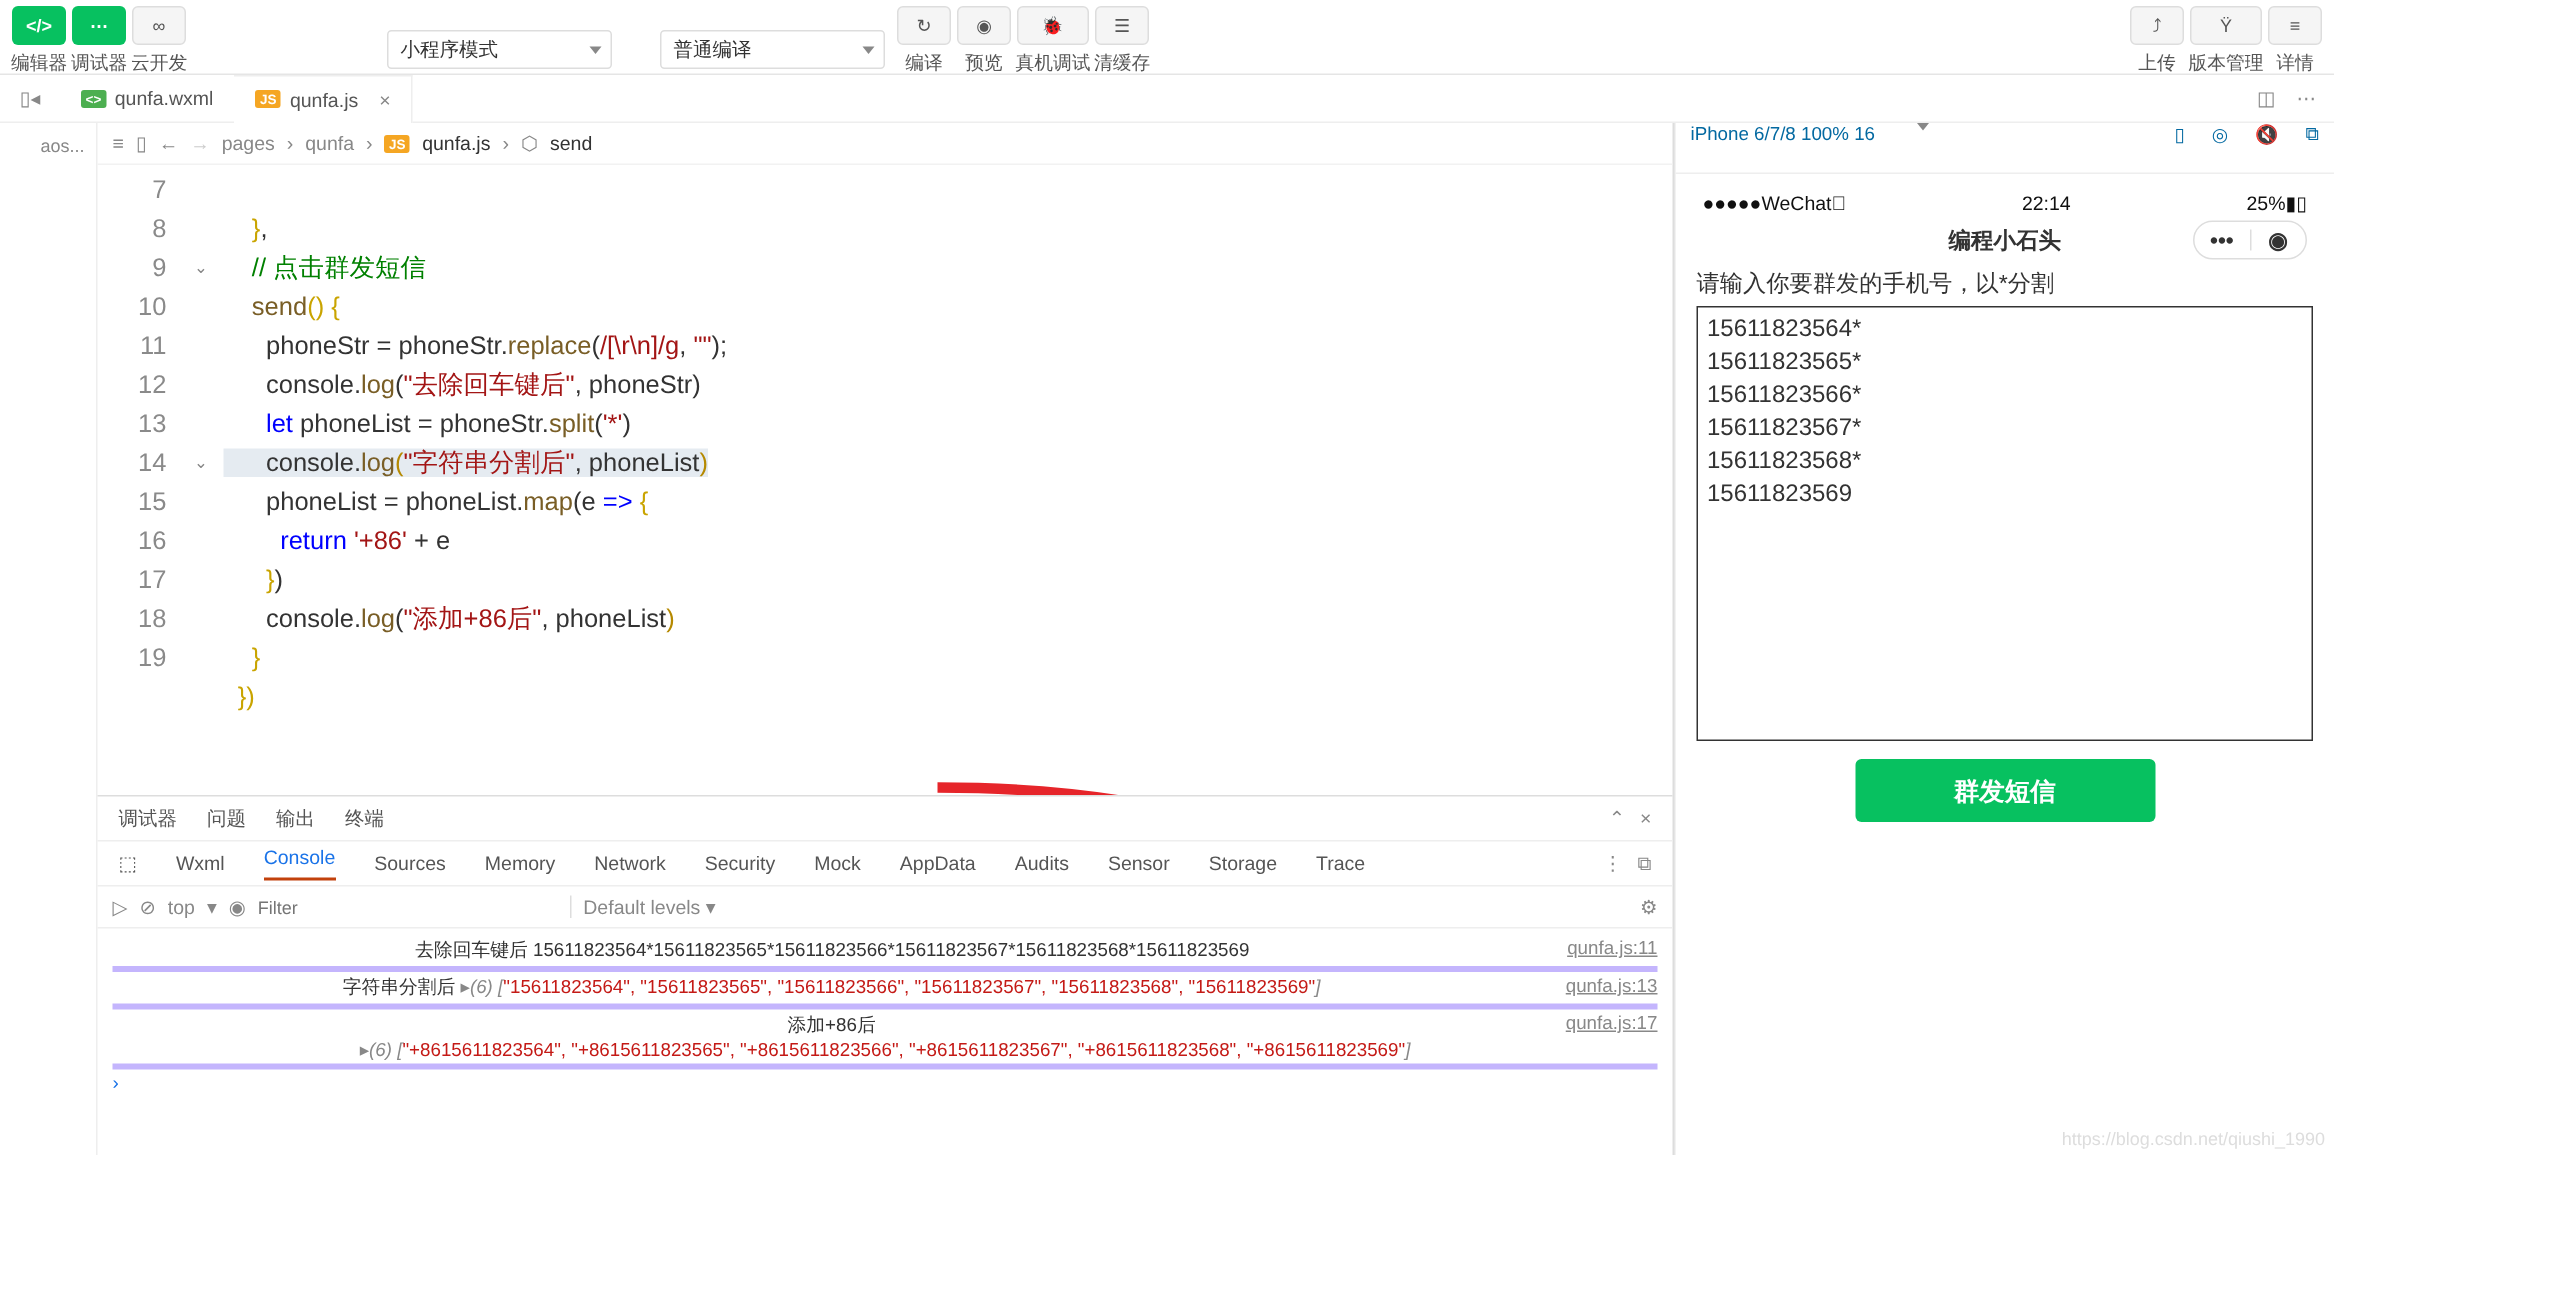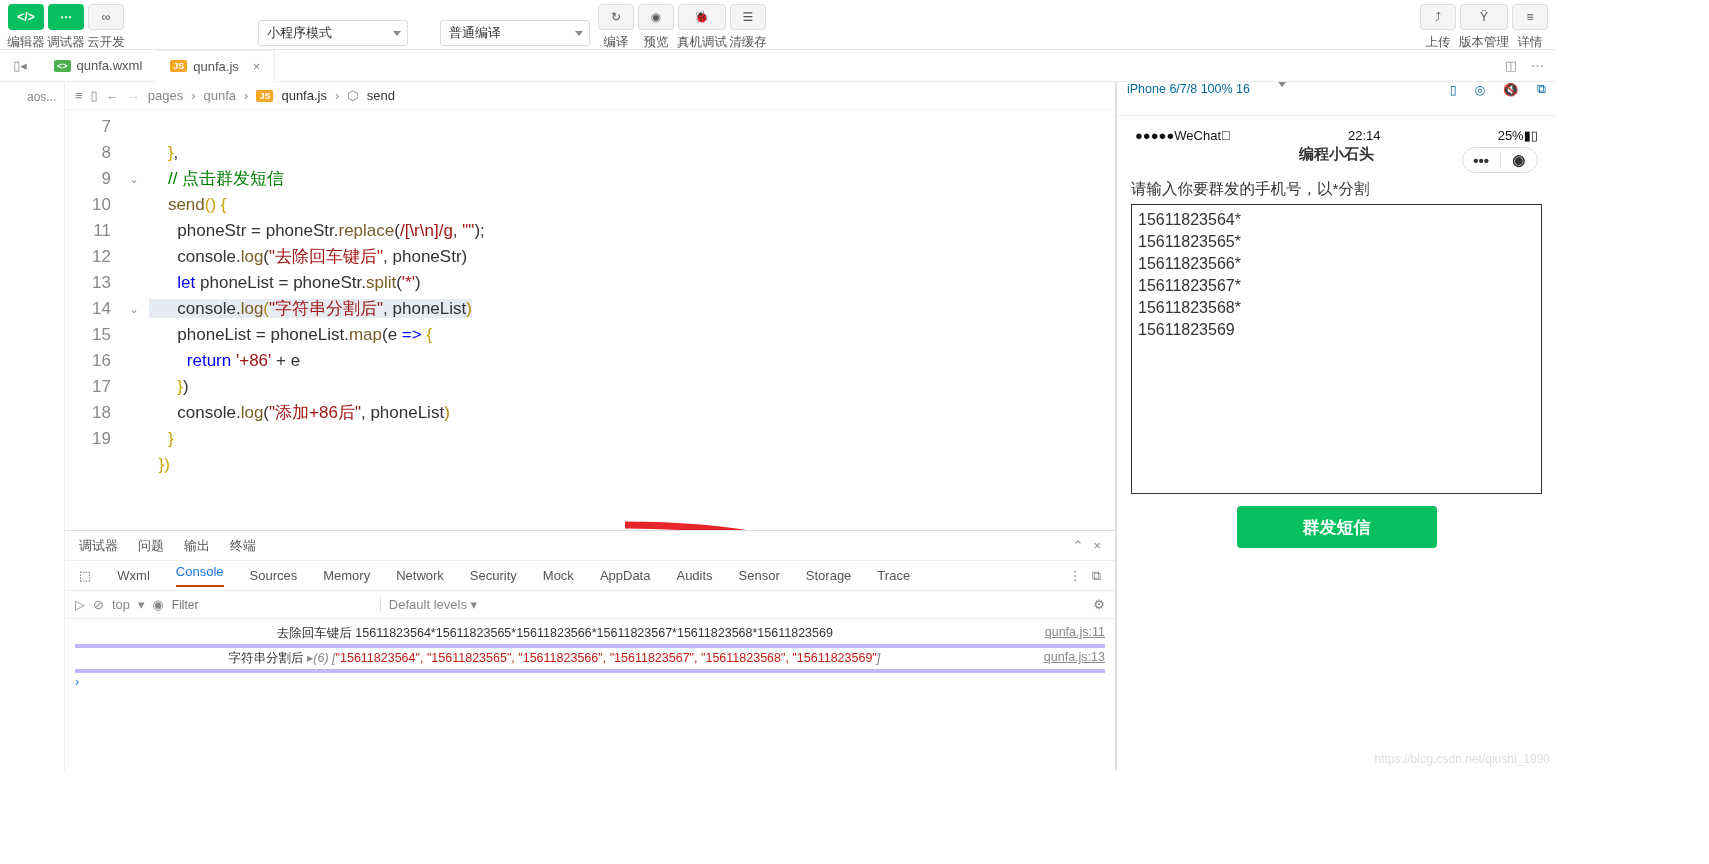--- a/index.html
+++ b/index.html
@@ -53,21 +53,21 @@
   .arr{ color:#c41a16;} .arrit{ font-style:italic;} .gray{color:#888;}
   .prompt{ color:#1a73e8; padding:2px 0;}
   
   .sim { width:440px; display:flex; flex-direction:column; border-left:1px solid #e5e5e5;}
   .simbar{ height:34px; display:flex; padding:0 10px; gap:28px; color:#0369a1; font-size:12.5px; border-bottom:1px solid #eee;}
   .simbar .caret2{width:0;height:0;border-left:4px solid transparent;border-right:4px solid transparent;border-top:5px solid #888;}
   .simbar-right{margin-left:auto; display:flex; gap:18px;}
   .device{ flex:1; padding:10px 14px; display:flex; flex-direction:column;}
   .status{ display:flex; align-items:center; font-size:13px; color:#111; padding:2px 4px;}
   .status .mid{flex:1; text-align:center;}
-  .nav{ display:flex; justify-content:center; position:relative; height:30px; font-size:15px; font-weight:600;}
+  .nav{ display:flex; align-items:center; justify-content:center; position:relative; height:30px; font-size:15px; font-weight:600;}
   .nav .capsule{ position:absolute; right:4px; top:2px; width:76px; height:26px; border:1px solid #ddd; border-radius:14px; display:flex; align-items:center;}
   .nav .capsule div{flex:1; text-align:center; color:#333;}
   .nav .capsule .sep{width:1px; height:14px; background:#ddd; flex:0 0 1px;}
   .hint{ font-size:15.5px; padding:4px 0;}
   .ta{ border:1px solid #333; height:290px; padding:4px 6px; font-size:16px; line-height:22px; white-space:pre;}
   .sendbtn{ margin:12px auto 0 auto; background:#07c160; color:#fff; width:200px; height:42px; border-radius:4px; display:flex; align-items:center; justify-content:center; font-size:17px; font-weight:600;}
   .watermark{ position:absolute; right:6px; bottom:4px; color:#ddd; font-size:12px;}
   
   .arrow-svg{ position:absolute; left:540px; top:320px; width:400px; height:380px; pointer-events:none;}
 </style>
@@ -256,20 +256,27 @@
         </div>
         <div class="console-body">
           <div class="log-row">
             <div class="msg"><span>去除回车键后</span> <span>15611823564*15611823565*15611823566*15611823567*15611823568*15611823569</span></div>
             <div class="src">qunfa.js:11</div>
           </div>
           <div class="log-row">
             <div class="msg"><span>字符串分割后</span> <span class="gray">▸</span><span class="gray arrit">(6)</span> <span class="gray arrit">[</span><span class="arr" id="arr2">"15611823564", "15611823565", "15611823566", "15611823567", "15611823568", "15611823569"</span><span class="gray arrit">]</span></div>
             <div class="src">qunfa.js:13</div>
           </div>
+          <div class="log-row" style="flex-direction:column">
+            <div style="display:flex">
+                <div class="msg">添加+86后</div>
+                <div class="src">qunfa.js:17</div>
+              </div>
+            <div><span class="gray">▸</span><span class="gray arrit">(6)</span> <span class="gray arrit">[</span><span class="arr" id="arr3">"+8615611823564", "+8615611823565", "+8615611823566", "+8615611823567", "+8615611823568", "+8615611823569"</span><span class="gray arrit">]</span></div>
+          </div>
           <div class="prompt">›</div>
         </div>
       </div>
     </div>
 
     <div class="sim">
       <div class="simbar">
         <span>iPhone 6/7/8 100% 16</span>
           <span class="caret2"></span>
         <div class="simbar-right">

